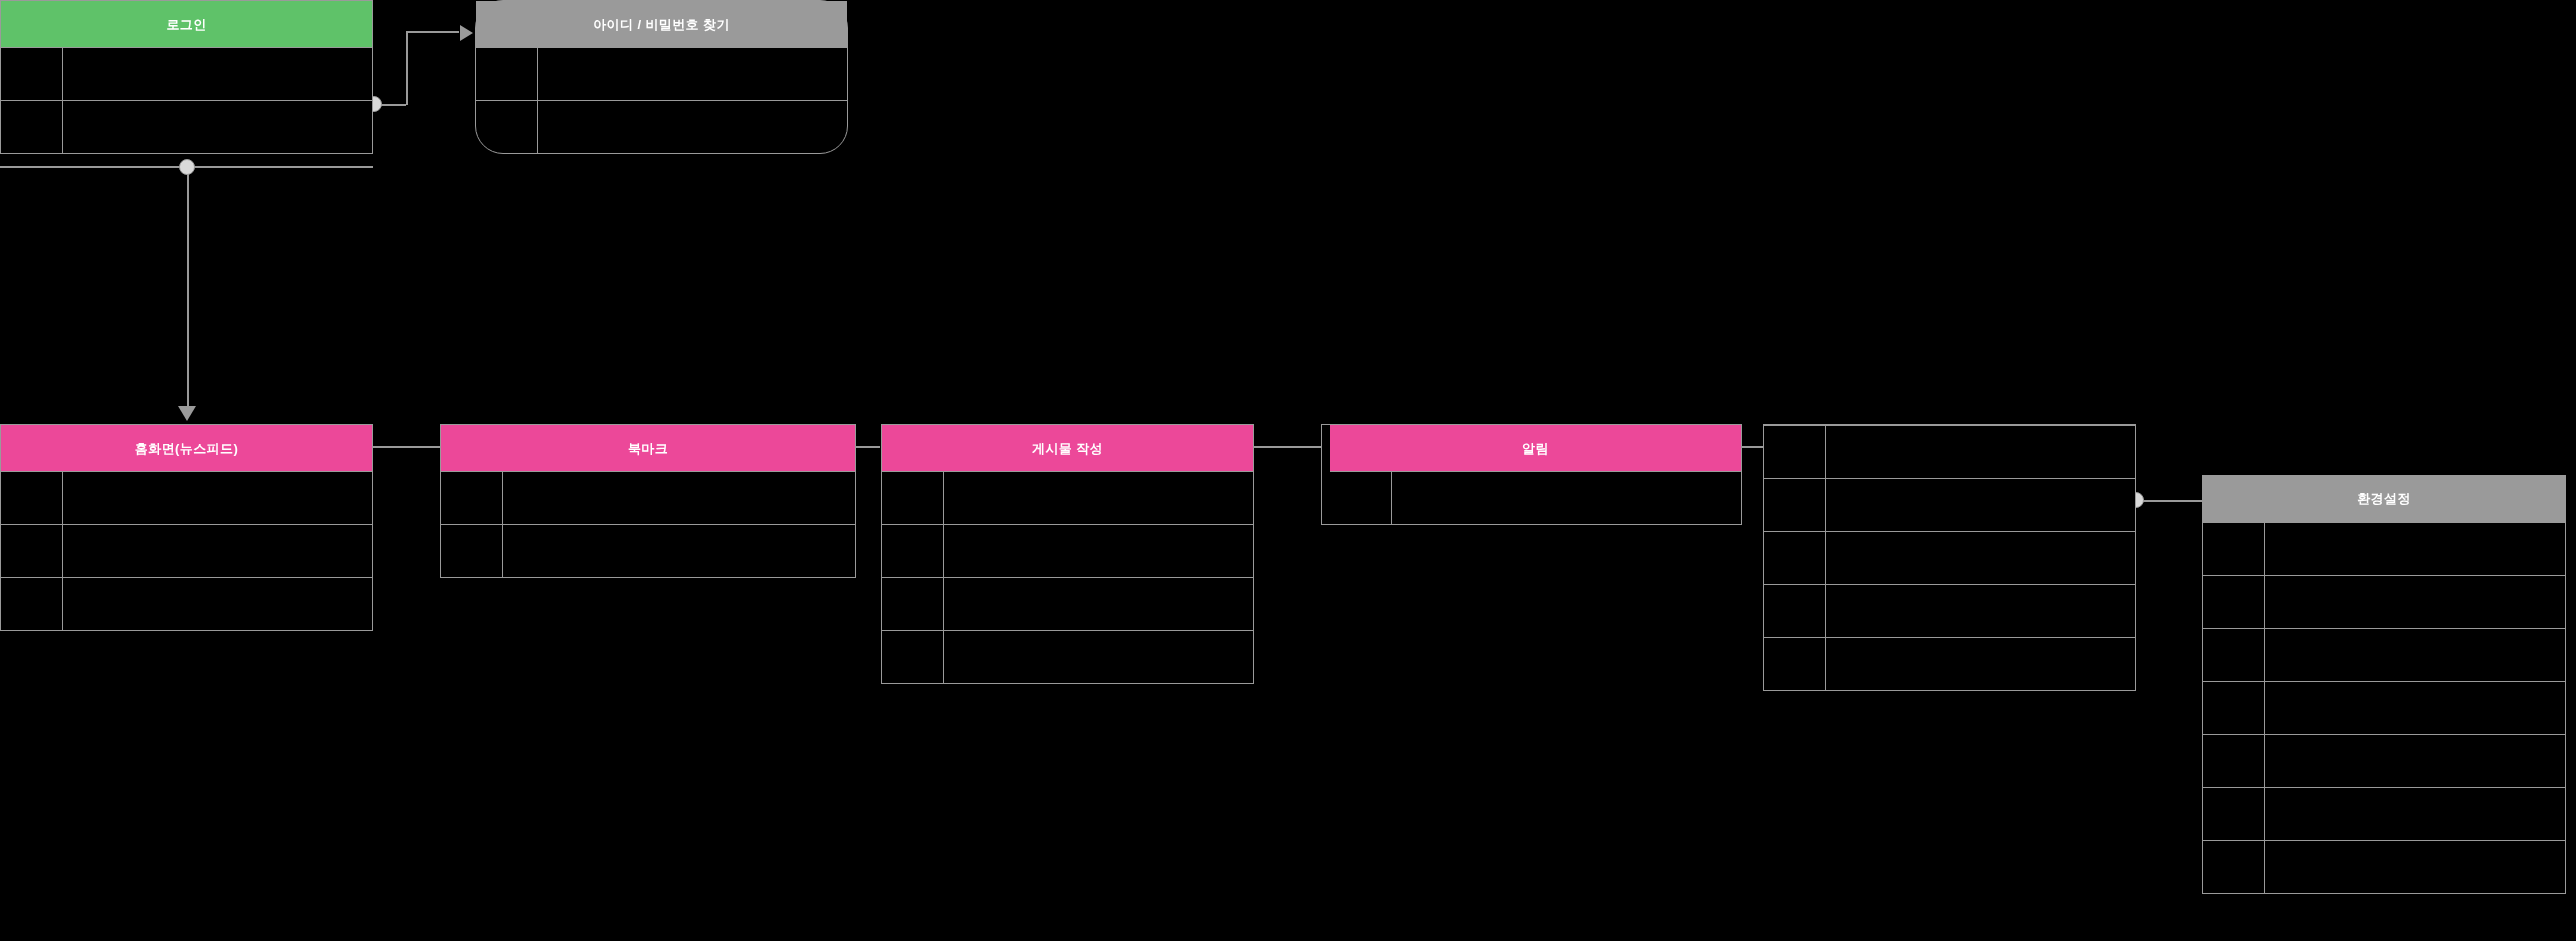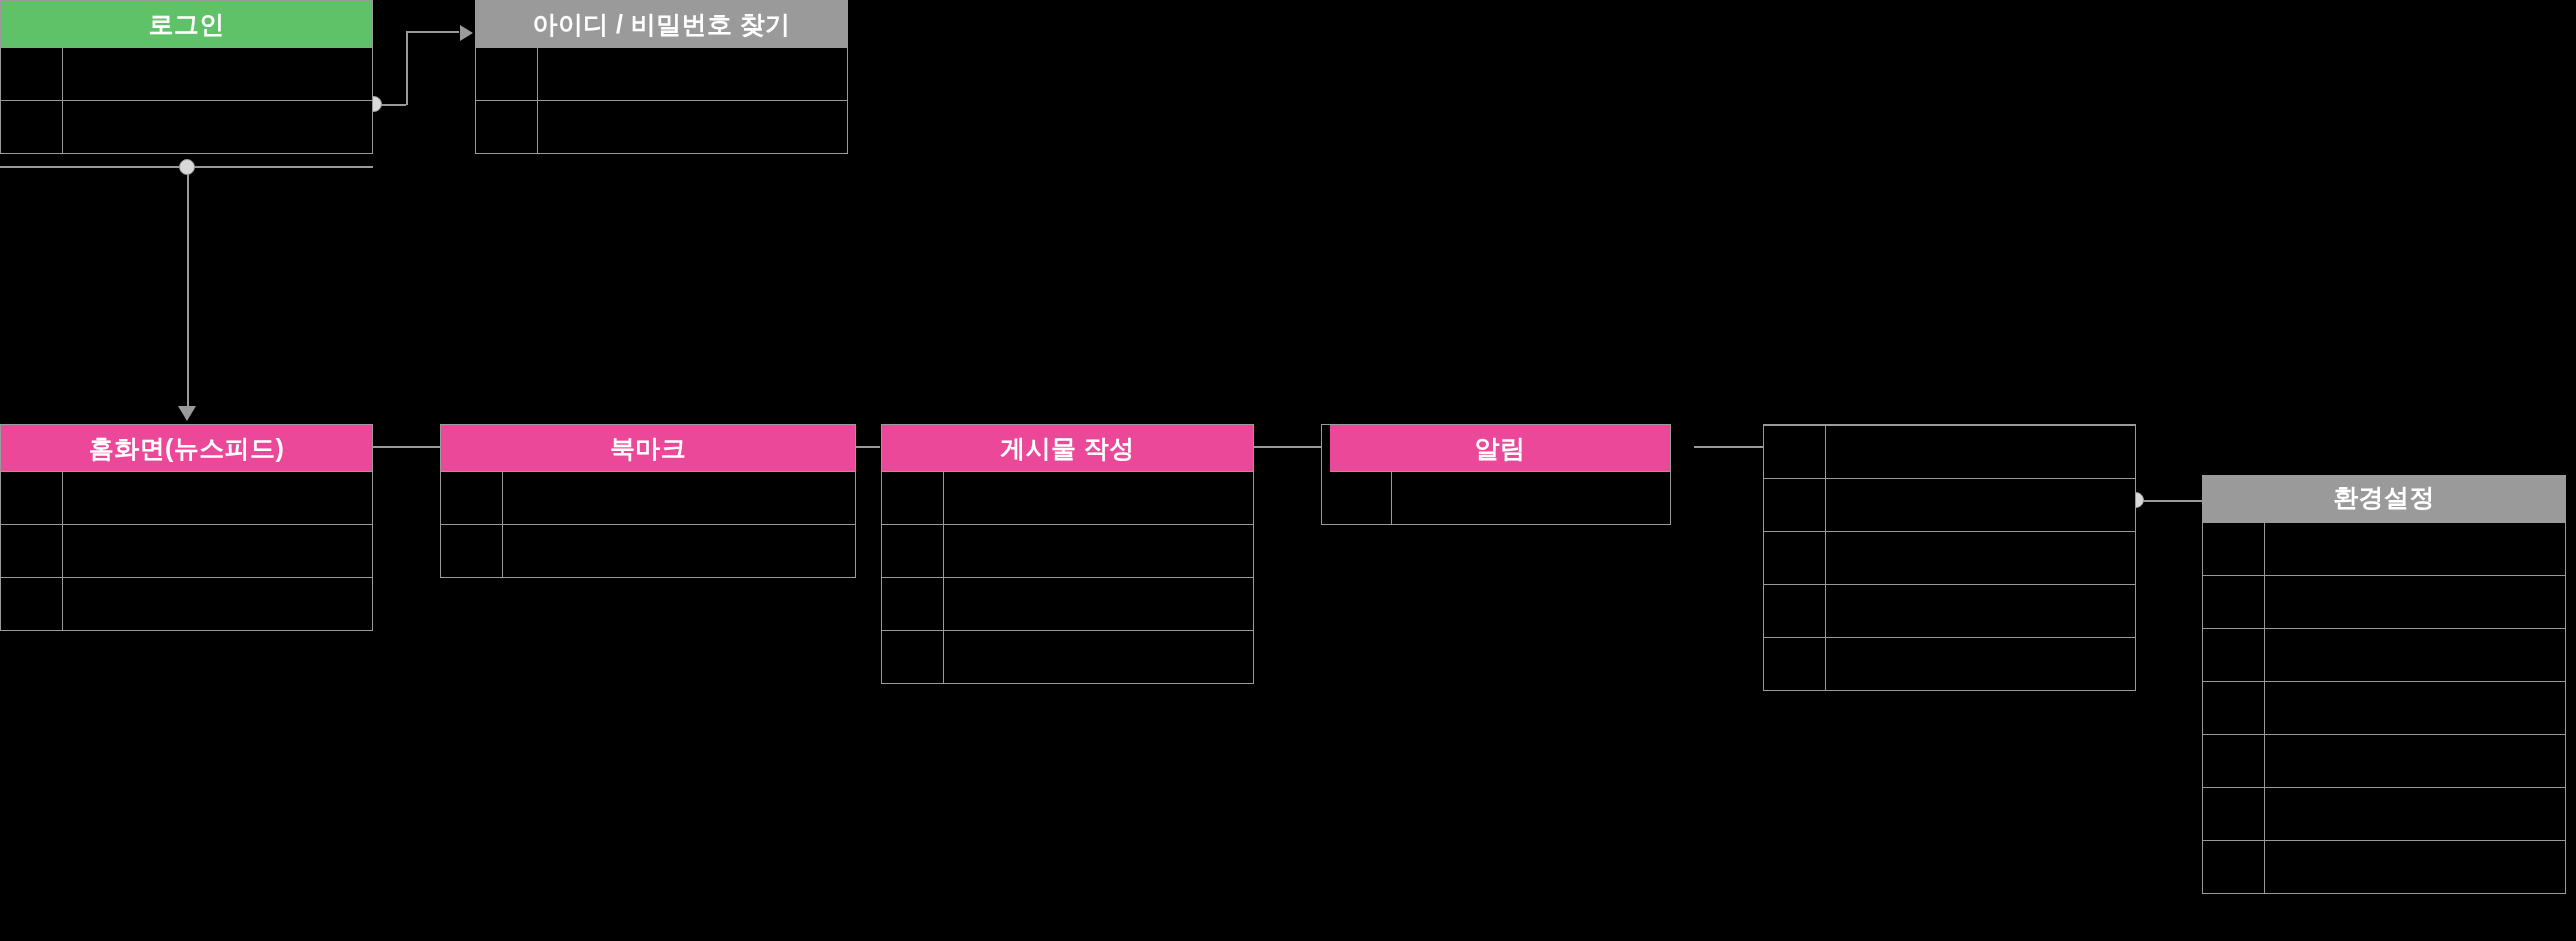--- a/index.html
+++ b/index.html
@@ -26,21 +26,21 @@
     border: 1.5px solid #9a9a9a;
     background: #000000;
   }
   .node-header {
     box-sizing: border-box;
     height: 46px;
     display: flex;
     align-items: center;
     justify-content: center;
     color: #ffffff;
-    font-size: 25px;
+    font-size: 13px;
     font-weight: bold;
     letter-spacing: 0.4px;
     line-height: 1;
     user-select: none;
   }
   .node-header.green { background: #5FC269; }
   .node-header.blue  { background: #ec4899; }
   .node-header.grey  { background: #9A9A9A; }
 
   .node-rows {
@@ -153,21 +153,21 @@
         <div class="cell-left"></div>
         <div class="cell-right"></div>
       </div>
       <div class="node-row">
         <div class="cell-left"></div>
         <div class="cell-right"></div>
       </div>
     </div>
   </div>
 
-  <div class="node" style="left:475px; top:0px; width:373px;">
+  <div class="node" style="left:475px; top:0px; width:373px;border-radius:28px;">
     <div class="node-header grey">아이디 / 비밀번호 찾기</div>
     <div class="node-rows">
       <div class="node-row">
         <div class="cell-left"></div>
         <div class="cell-right"></div>
       </div>
       <div class="node-row">
         <div class="cell-left"></div>
         <div class="cell-right"></div>
       </div>
@@ -221,21 +221,21 @@
         <div class="cell-left"></div>
         <div class="cell-right"></div>
       </div>
       <div class="node-row">
         <div class="cell-left"></div>
         <div class="cell-right"></div>
       </div>
     </div>
   </div>
 
-  <div class="node" style="left:1321px; top:424px; width:350px;padding-left:8px;">
+  <div class="node" style="left:1321px; top:424px; width:421px;padding-left:8px;">
     <div class="node-header blue">알림</div>
     <div class="node-rows">
       <div class="node-row">
         <div class="cell-left"></div>
         <div class="cell-right"></div>
       </div>
     </div>
   </div>
 
   <div class="node" style="left:1763px; top:424px; width:373px;">

